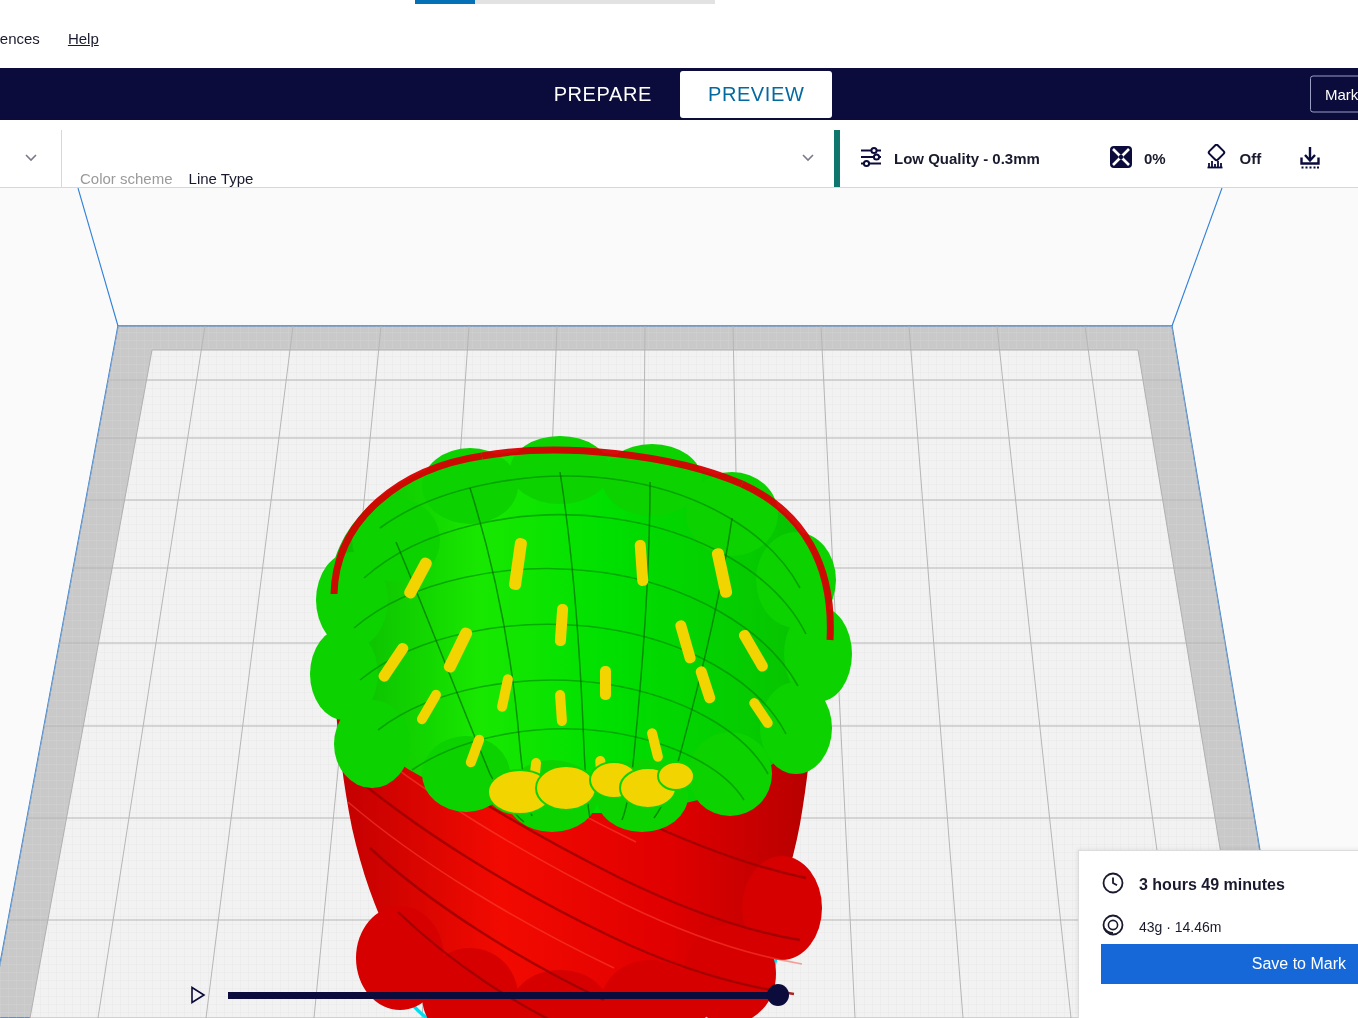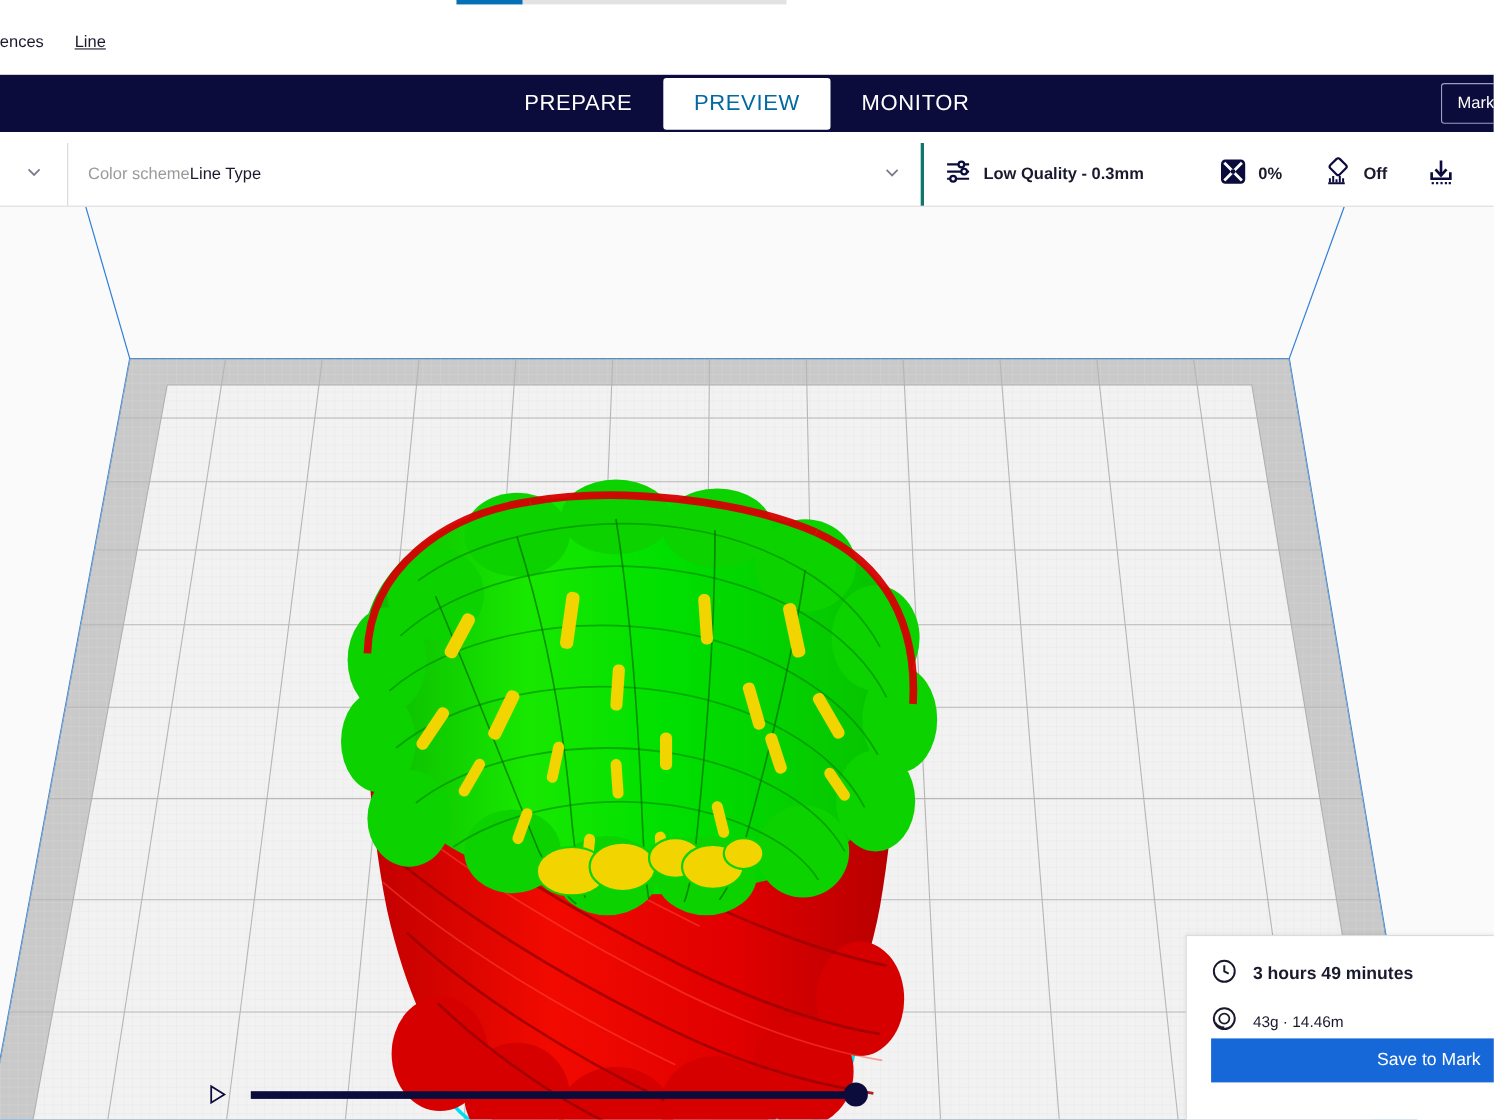--- a/index.html
+++ b/index.html
@@ -60,26 +60,26 @@
   .toolbar {
     position: absolute; left: 0; top: 130px; width: 1358px; height: 58px;
     background: #ffffff; border-bottom: 1px solid #d8d8d8;
     display: flex; align-items: stretch;
   }
   .tb-left-dd {
     width: 62px; border-right: 1px solid #d8d8d8;
     display: flex; align-items: center; justify-content: center;
   }
   .tb-scheme {
-    flex: 0 0 778px; display: flex; align-items: center;
+    flex: 0 0 778px; display: flex; align-items: flex-end;
     padding: 0 18px; position: relative;
-    border-right: 3px solid #0f766e;
+    border-right: 6px solid #0f766e;
   }
   .scheme-label { color: #9a9a9a; font-size: 15px; }
-  .scheme-value { color: #1a1a2e; font-size: 15px; }
+  .scheme-value { color: #1a1a2e; font-size: 15px; margin-left: 16px; }
   .scheme-caret { position: absolute; right: 18px; top: 50%; transform: translateY(-50%); }
 
   .tb-right {
     flex: 1; display: flex; align-items: center; padding-left: 18px; gap: 0; font-weight: bold;
   }
   .tb-chip { display: flex; align-items: center; gap: 10px; }
   .tb-chip .lbl { font-size: 15px; color: #1a1a2e; white-space: nowrap; }
   .sp-1 { width: 68px; }
   .sp-2 { width: 38px; }
   .sp-3 { width: 34px; }
@@ -134,34 +134,31 @@
 
   <div class="progress-track">
     <div class="progress-fill" style="width: 60px;"></div>
   </div>
 
   <div class="menubar">
     <div class="menu-item clipped">
       <span>eferences</span>
     </div>
     <div class="menu-item">
-      <span class="mnem">Line</span>
+      <span class="mnem">Help</span>
     </div>
   </div>
 
   <div class="header">
     <div class="tabs">
       <div class="tab">
         <span>PREPARE</span>
       </div>
       <div class="tab active">
         <span>PREVIEW</span>
-      </div>
-      <div class="tab">
-        <span>MONITOR</span>
       </div>
     </div>
     <div class="header-right">
       <div class="market-btn">
         <span>Mark</span>
       </div>
     </div>
   </div>
 
   <div class="toolbar">

